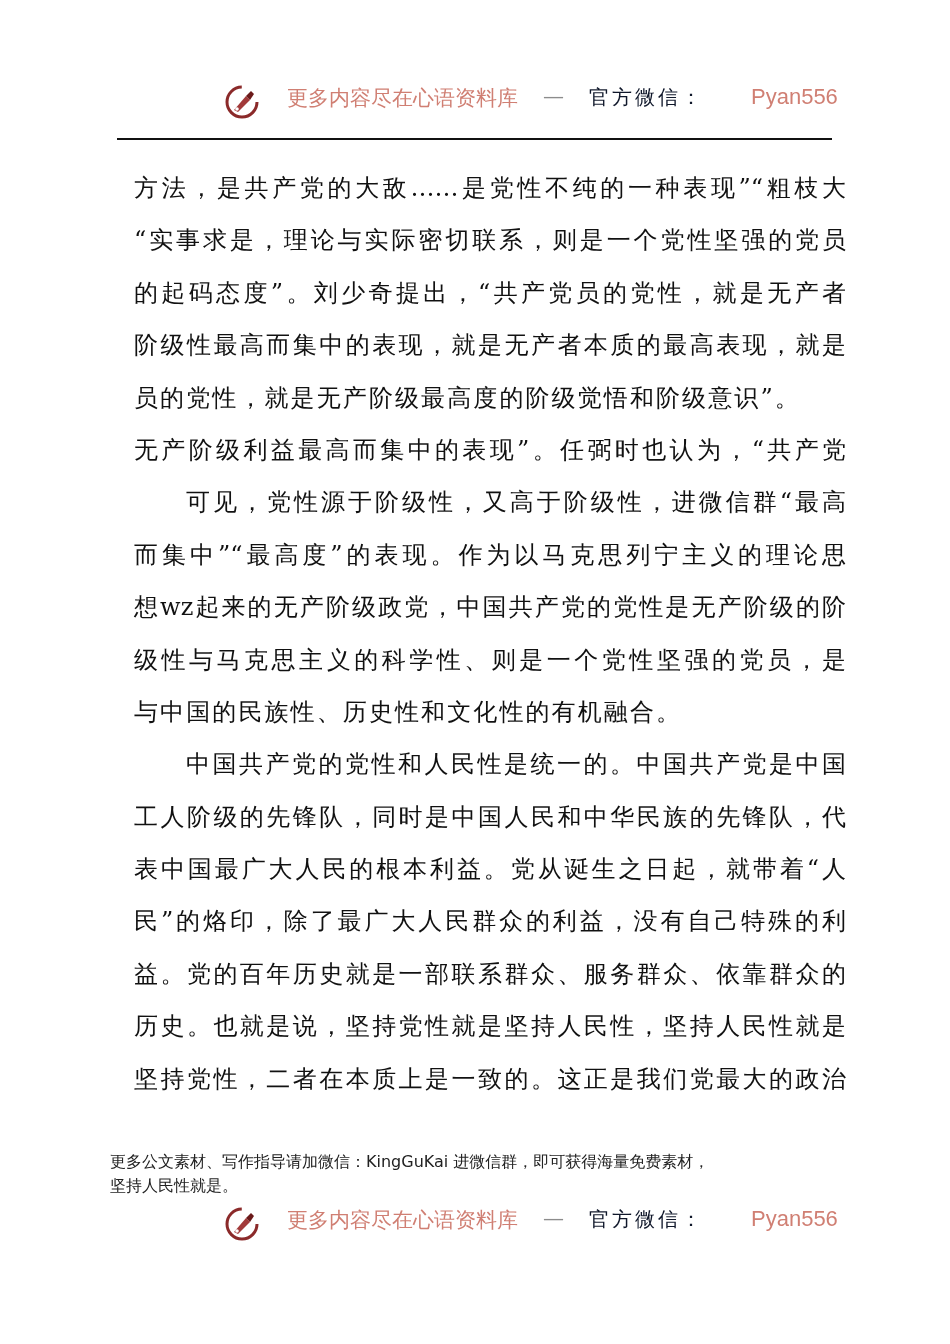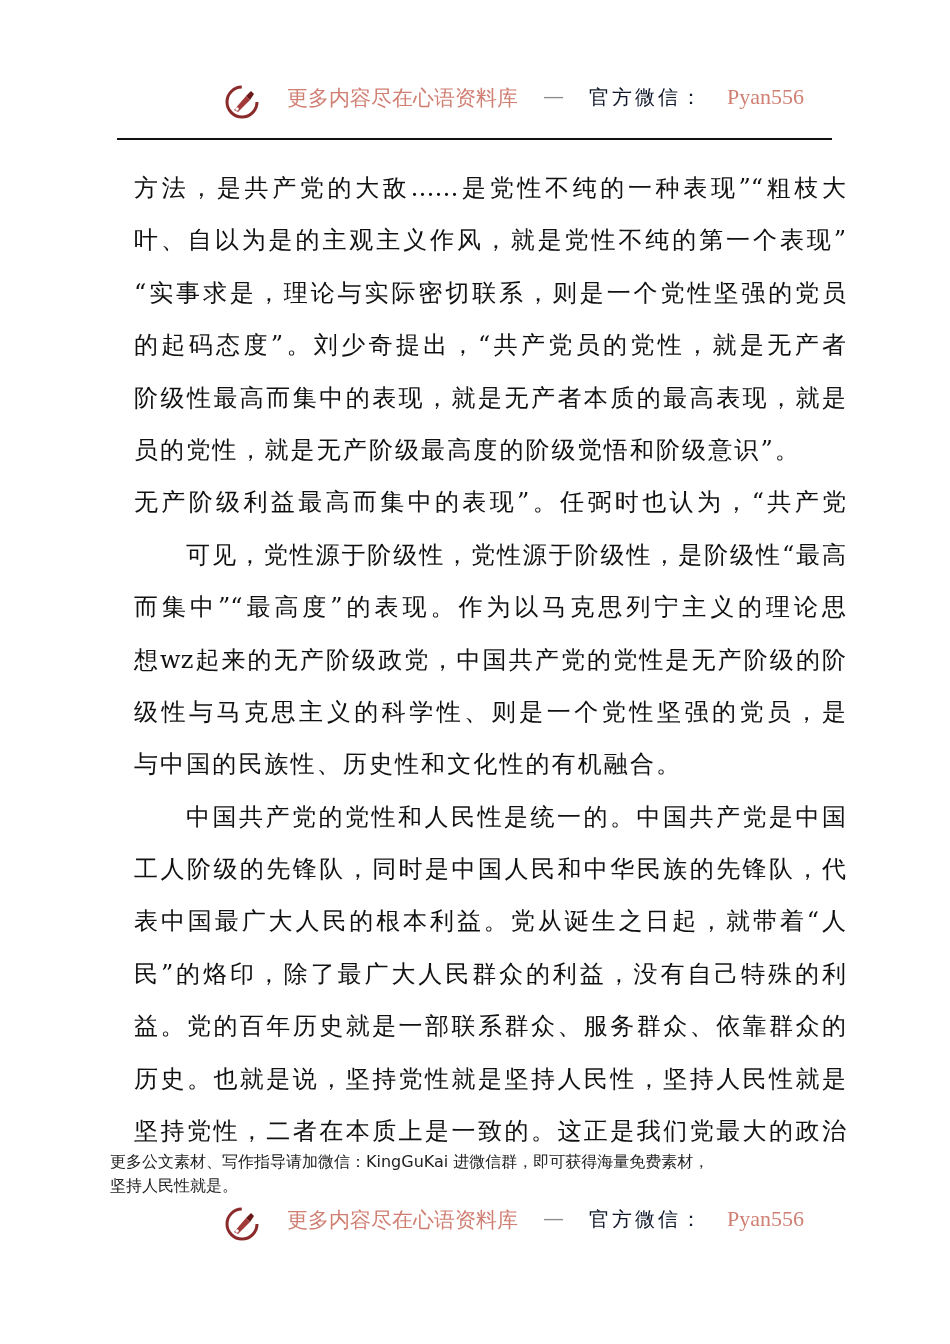--- a/index.html
+++ b/index.html
@@ -43,23 +43,24 @@
     color: #8c8c8c;
     margin: 0 2px;
   }
   .banner-label {
     font-family: Liberation Serif, serif;
     font-size: 20px;
     color: #0f172a;
     letter-spacing: 3px;
   }
   .banner-id {
-    font-family: Liberation Serif, serif;
+    font-family: Liberation Sans, sans-serif;
     font-size: 22px;
     color: #d07f73;
+    margin-left: 24px;
   }
   .rule {
     position: absolute;
     left: 117px;
     top: 138px;
     width: 715px;
     height: 2px;
     background: #111111;
   }
   .body-text {
@@ -111,27 +112,26 @@
   <span class="banner-main">更多内容尽在心语资料库</span>
   <span class="banner-dash">—</span>
   <span class="banner-label">官方微信：</span>
   <span class="banner-id">Pyan556</span>
 </div>
 
 <div class="rule"></div>
 
 <div class="body-text">
   <div class="line">方法，是共产党的大敌……是党性不纯的一种表现”“粗枝大</div>
-  <div class="line">叶、自以为是的主观主义作风，就是党性不纯的第一个表现”</div>
   <div class="line">“实事求是，理论与实际密切联系，则是一个党性坚强的党员</div>
   <div class="line">的起码态度”。刘少奇提出，“共产党员的党性，就是无产者</div>
   <div class="line">阶级性最高而集中的表现，就是无产者本质的最高表现，就是</div>
   <div class="line last">员的党性，就是无产阶级最高度的阶级觉悟和阶级意识”。</div>
   <div class="line">无产阶级利益最高而集中的表现”。任弼时也认为，“共产党</div>
-  <div class="line indent">可见，党性源于阶级性，党性源于阶级性，是阶级性“最高</div>
+  <div class="line indent">可见，党性源于阶级性，又高于阶级性，进微信群“最高</div>
   <div class="line">而集中”“最高度”的表现。作为以马克思列宁主义的理论思</div>
   <div class="line">想wz起来的无产阶级政党，中国共产党的党性是无产阶级的阶</div>
   <div class="line">级性与马克思主义的科学性、则是一个党性坚强的党员，是</div>
   <div class="line last">与中国的民族性、历史性和文化性的有机融合。</div>
   <div class="line indent">中国共产党的党性和人民性是统一的。中国共产党是中国</div>
   <div class="line">工人阶级的先锋队，同时是中国人民和中华民族的先锋队，代</div>
   <div class="line">表中国最广大人民的根本利益。党从诞生之日起，就带着“人</div>
   <div class="line">民”的烙印，除了最广大人民群众的利益，没有自己特殊的利</div>
   <div class="line">益。党的百年历史就是一部联系群众、服务群众、依靠群众的</div>
   <div class="line">历史。也就是说，坚持党性就是坚持人民性，坚持人民性就是</div>

